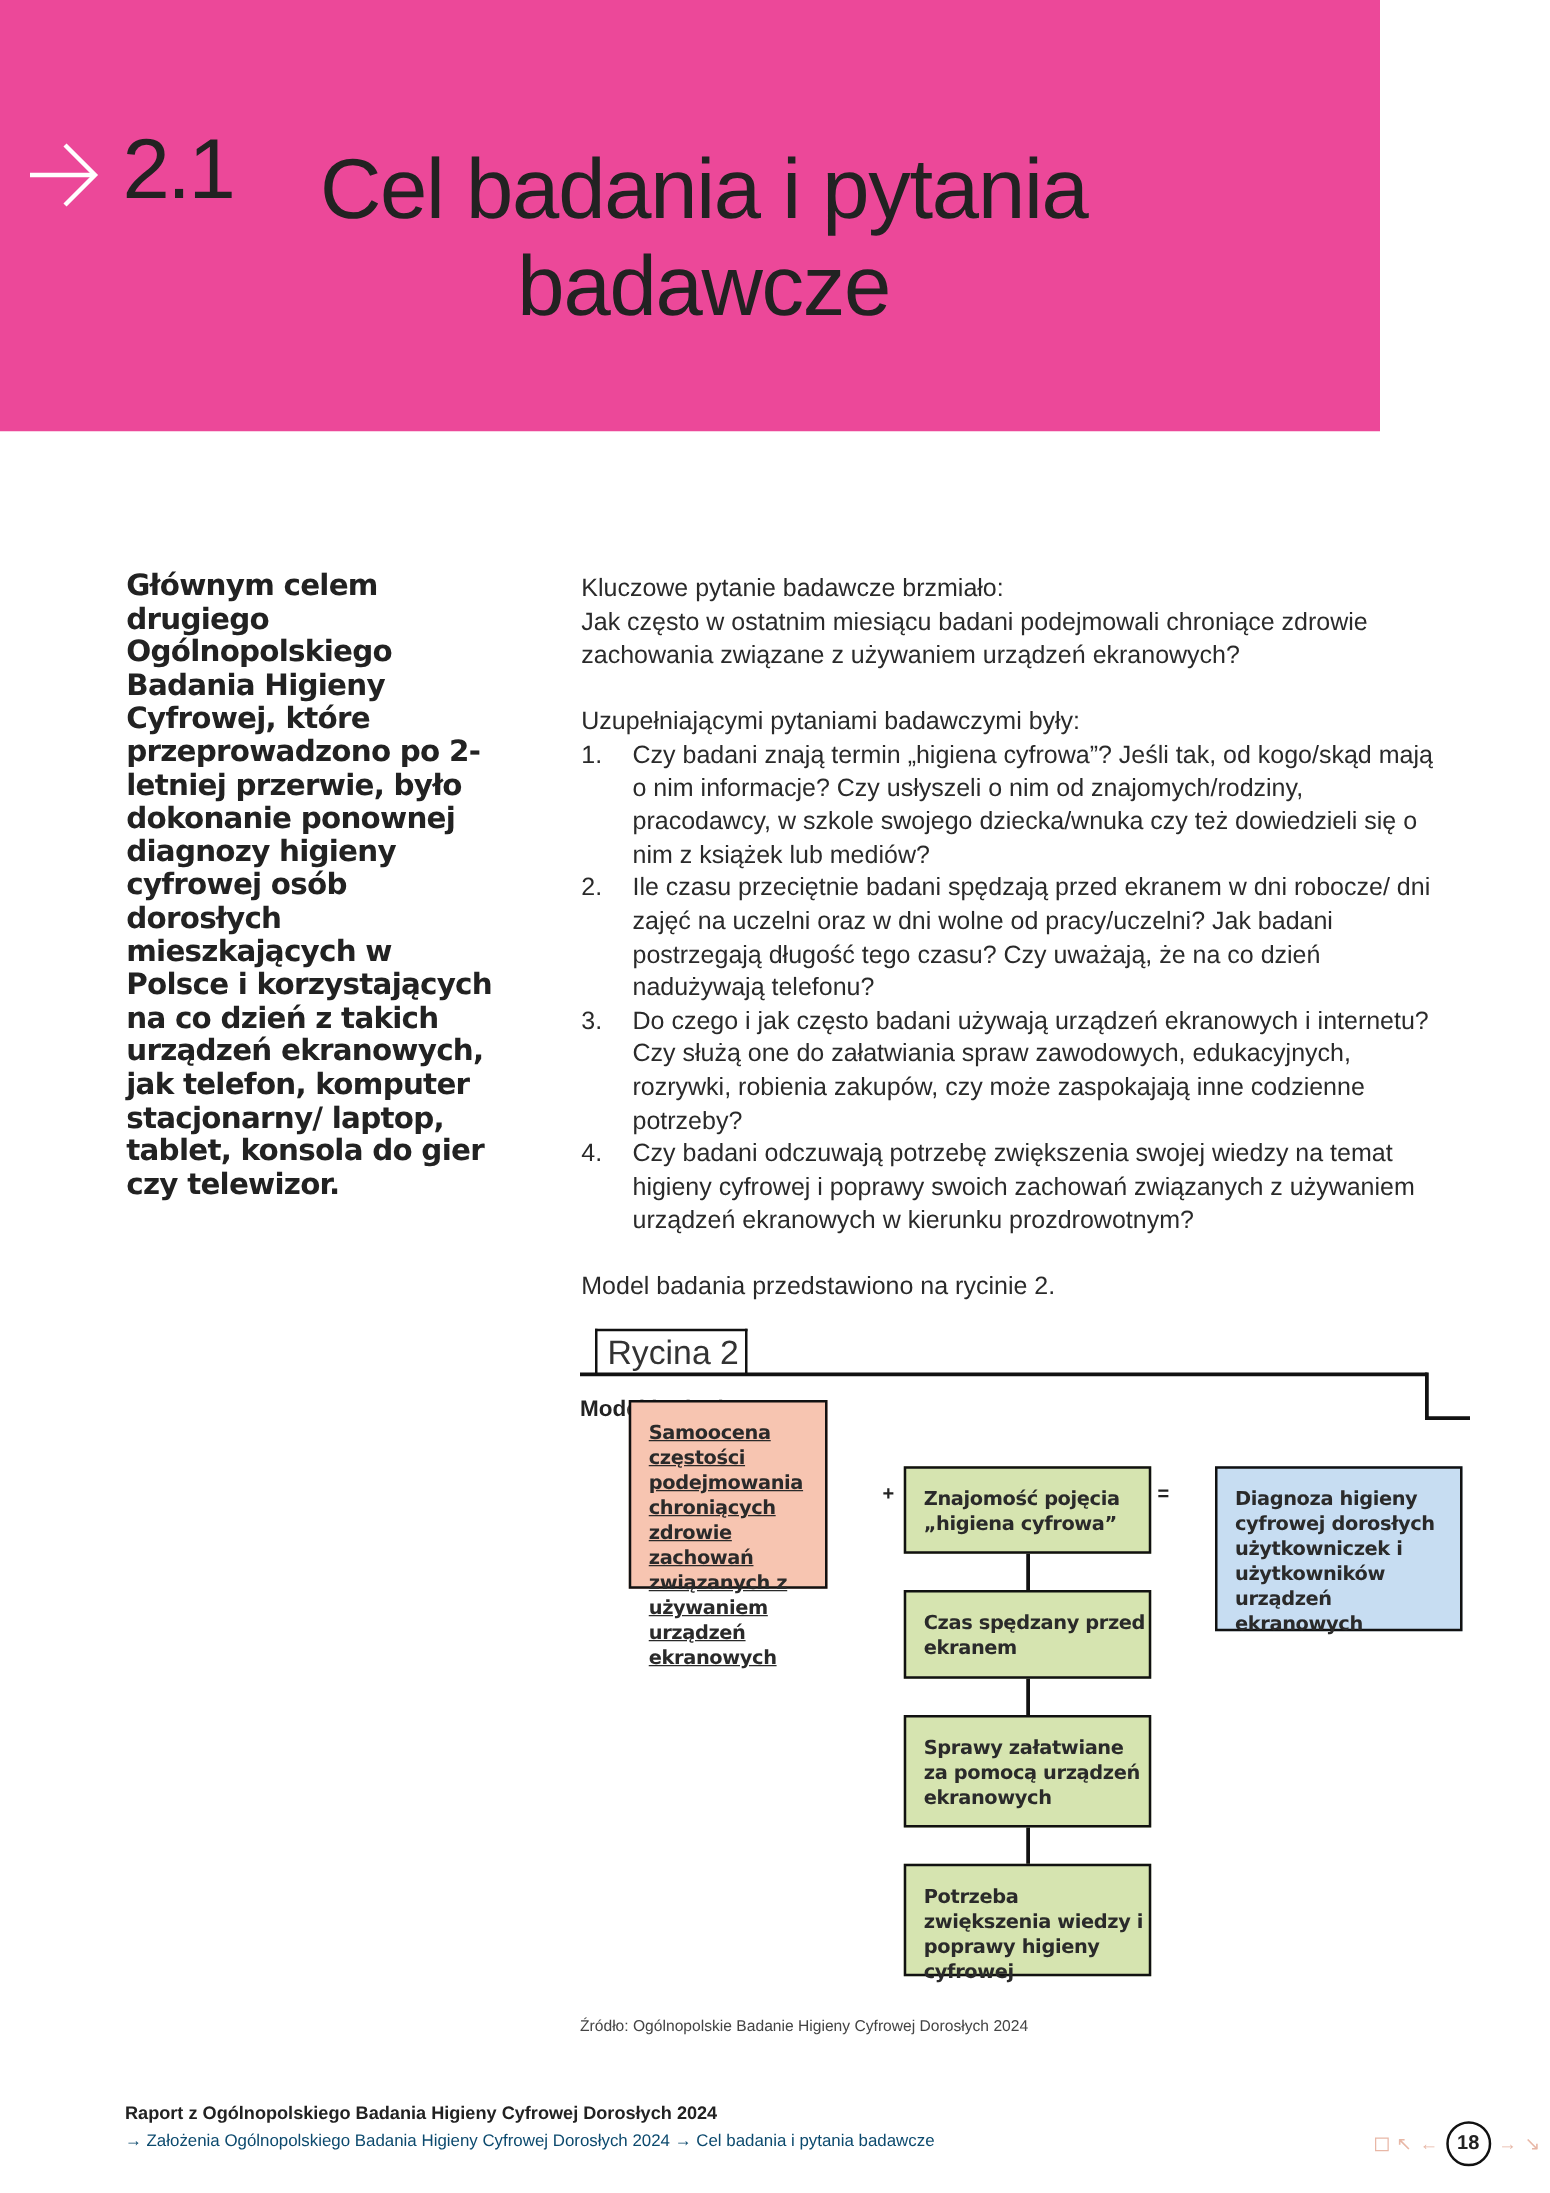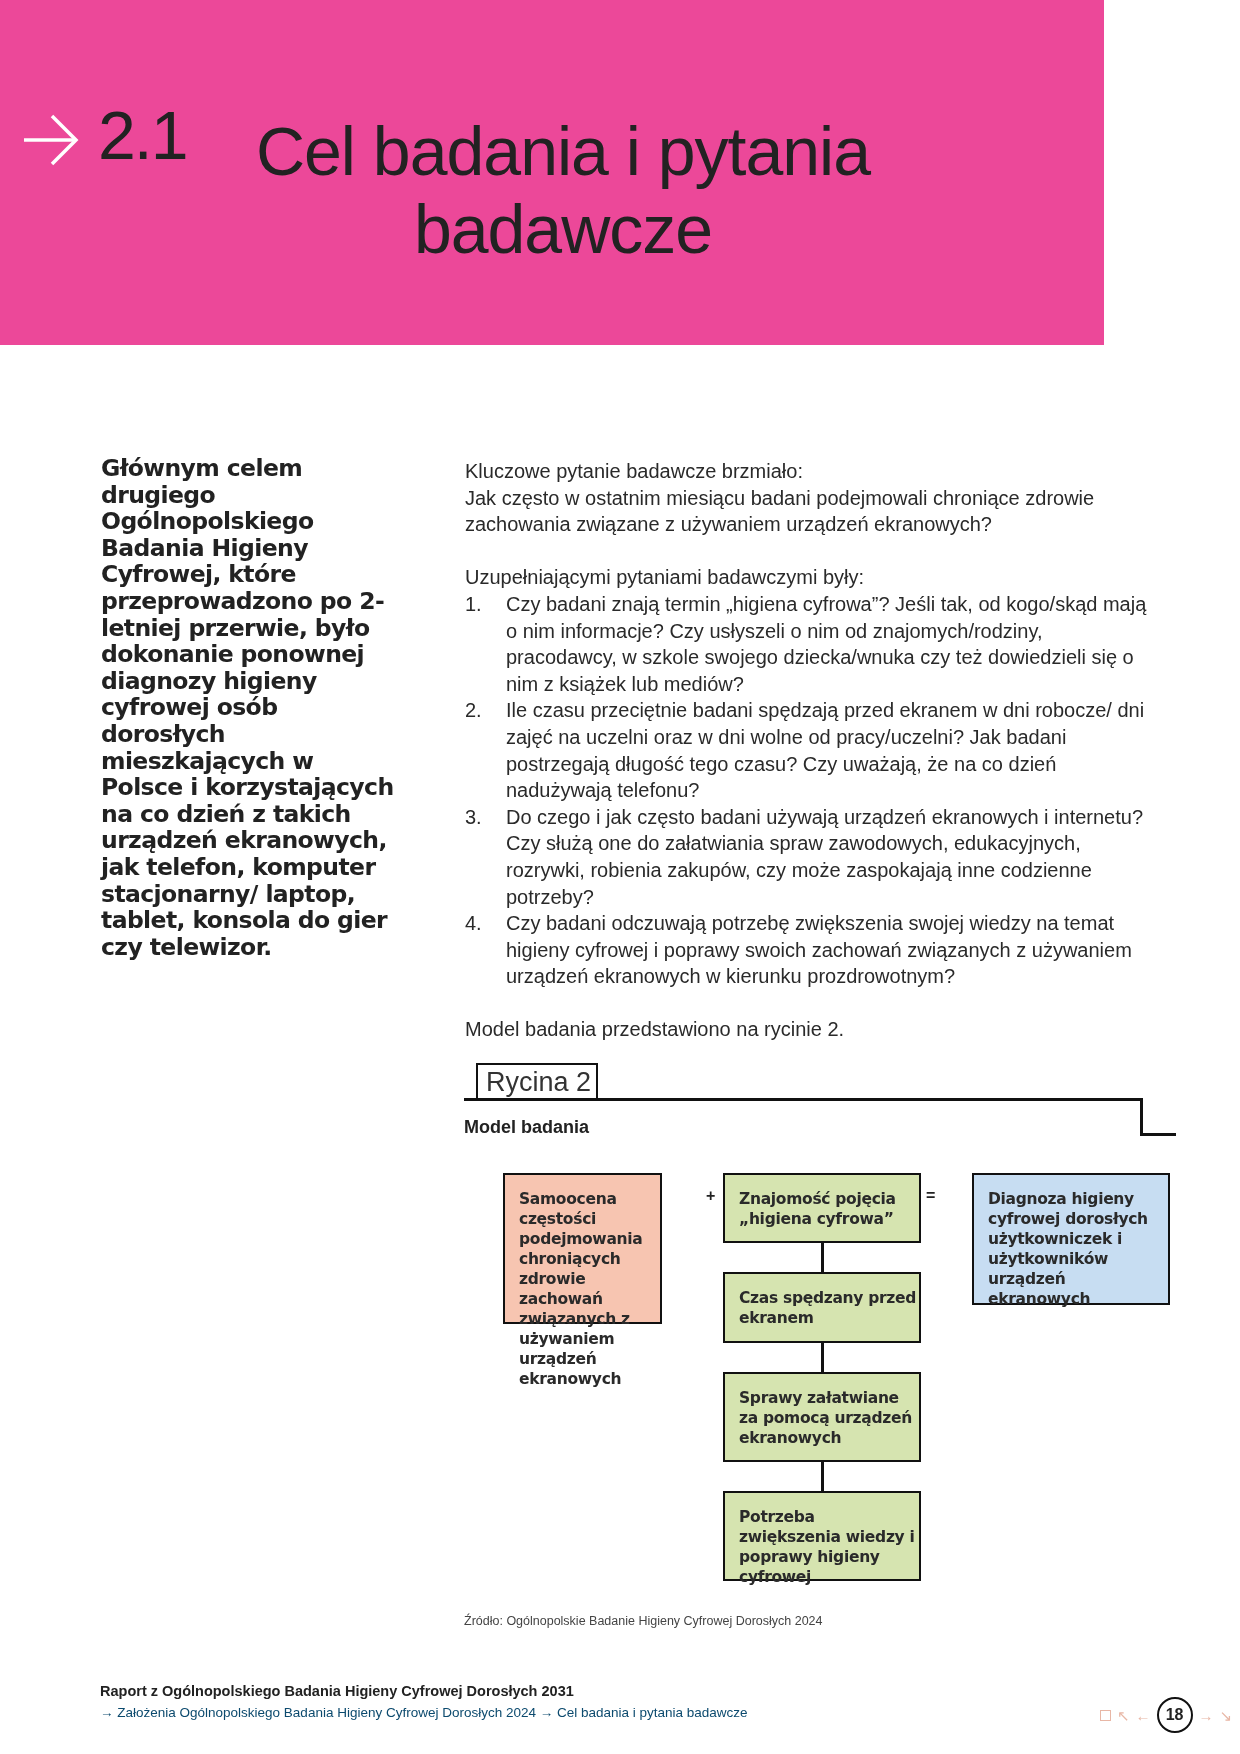--- a/index.html
+++ b/index.html
@@ -72,36 +72,36 @@
   <div class="gap"></div>
   <p>Model badania przedstawiono na rycinie 2.</p>
 </div>
 
 <div class="fig-label-box">Rycina 2</div>
 <div class="fig-line-h"></div>
 <div class="fig-line-v"></div>
 <div class="fig-line-h2"></div>
 <div class="fig-subtitle">Model badania</div>
 
-<div class="box box-salmon" style="left:503px; top:1173px; width:159px; height:151px;">Samoocena częstości podejmowania chroniących zdrowie zachowań związanych z używaniem urządzeń ekranowych</div>
+<div class="box box-salmon" style="left:503px; top:1120px; width:159px; height:151px;text-decoration:underline;">Samoocena częstości podejmowania chroniących zdrowie zachowań związanych z używaniem urządzeń ekranowych</div>
 <div class="op" style="left:706px; top:1187px;">+</div>
 <div class="box box-green" style="left:723px; top:1173px; width:198px; height:70px;">Znajomość pojęcia „higiena cyfrowa”</div>
 <div class="op" style="left:926px; top:1187px;">=</div>
 <div class="box box-blue" style="left:972px; top:1173px; width:198px; height:132px;">Diagnoza higieny cyfrowej dorosłych użytkowniczek i użytkowników urządzeń ekranowych</div>
 
 <div class="conn" style="left:821px; top:1243px; height:30px;"></div>
 <div class="box box-green" style="left:723px; top:1272px; width:198px; height:71px;">Czas spędzany przed ekranem</div>
 <div class="conn" style="left:821px; top:1343px; height:30px;"></div>
 <div class="box box-green" style="left:723px; top:1372px; width:198px; height:90px;">Sprawy załatwiane za pomocą urządzeń ekranowych</div>
 <div class="conn" style="left:821px; top:1462px; height:30px;"></div>
 <div class="box box-green" style="left:723px; top:1491px; width:198px; height:90px;">Potrzeba zwiększenia wiedzy i poprawy higieny cyfrowej</div>
 
 <div class="source">Źródło: Ogólnopolskie Badanie Higieny Cyfrowej Dorosłych 2024</div>
 
-<div class="footer-title">Raport z Ogólnopolskiego Badania Higieny Cyfrowej Dorosłych 2031</div>
+<div class="footer-title">Raport z Ogólnopolskiego Badania Higieny Cyfrowej Dorosłych 2024</div>
 <div class="footer-crumb">→ Założenia Ogólnopolskiego Badania Higieny Cyfrowej Dorosłych 2024 → Cel badania i pytania badawcze</div>
 
 <div class="pager">
   <span class="pg-box"></span>
   <span class="pg-icon">↖</span>
   <span class="pg-icon">←</span>
   <span class="pg-num">18</span>
   <span class="pg-icon">→</span>
   <span class="pg-icon">↘</span>
 </div>

